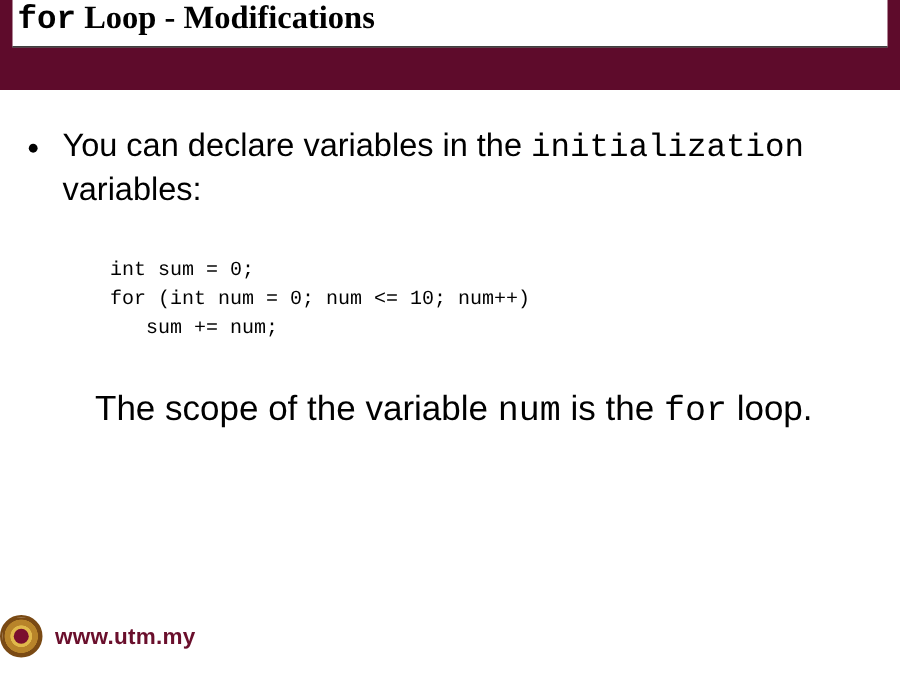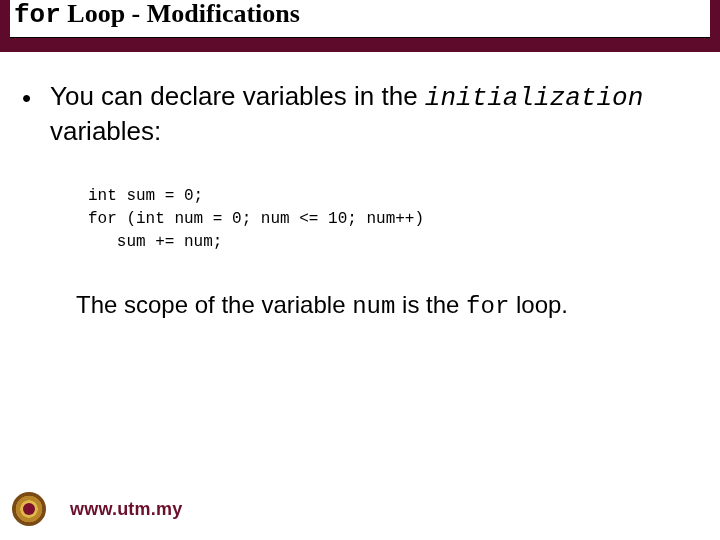--- a/index.html
+++ b/index.html
@@ -7,21 +7,21 @@
     padding: 0;
     width: 720px;
     height: 540px;
     font-family: Arial, Helvetica, sans-serif;
     background: #fff;
     color: #000;
     overflow: hidden;
   }
   .header {
     background: #5e0b2b;
-    height: 52px;
+    height: 72px;
     position: relative;
   }
   .header-title {
     position: absolute;
     top: -6px;
     left: 10px;
     right: 10px;
     background: #fff;
     padding: 4px 4px 6px 4px;
     font-family: Georgia, "Times New Roman", serif;
@@ -45,44 +45,43 @@
     line-height: 1.25;
   }
   .bullet {
     width: 28px;
     flex: 0 0 28px;
     text-align: left;
     padding-top: 2px;
   }
   .bullet-text .mono {
     font-family: "Courier New", Courier, monospace;
-    font-style: italic;
   }
   .code-block {
     margin: 38px 0 0 66px;
     font-family: "Courier New", Courier, monospace;
     font-size: 16px;
     line-height: 1.45;
     white-space: pre;
   }
   .scope-line {
     margin: 34px 0 0 54px;
-    font-size: 24px;
+    font-size: 28px;
     line-height: 1.3;
   }
   .scope-line .mono {
     font-family: "Courier New", Courier, monospace;
   }
   .footer {
     position: absolute;
-    left: 12px;
+    left: 0;
     bottom: 14px;
     display: flex;
     align-items: center;
-    gap: 24px;
+    gap: 10px;
   }
   .logo {
     width: 34px;
     height: 34px;
     border-radius: 50%;
     background: radial-gradient(circle at 50% 50%, #e0b84a 0 40%, #b8842a 42% 62%, #7a4a14 64% 100%);
     border: 2px solid #7a4a14;
     box-sizing: border-box;
     position: relative;
   }

